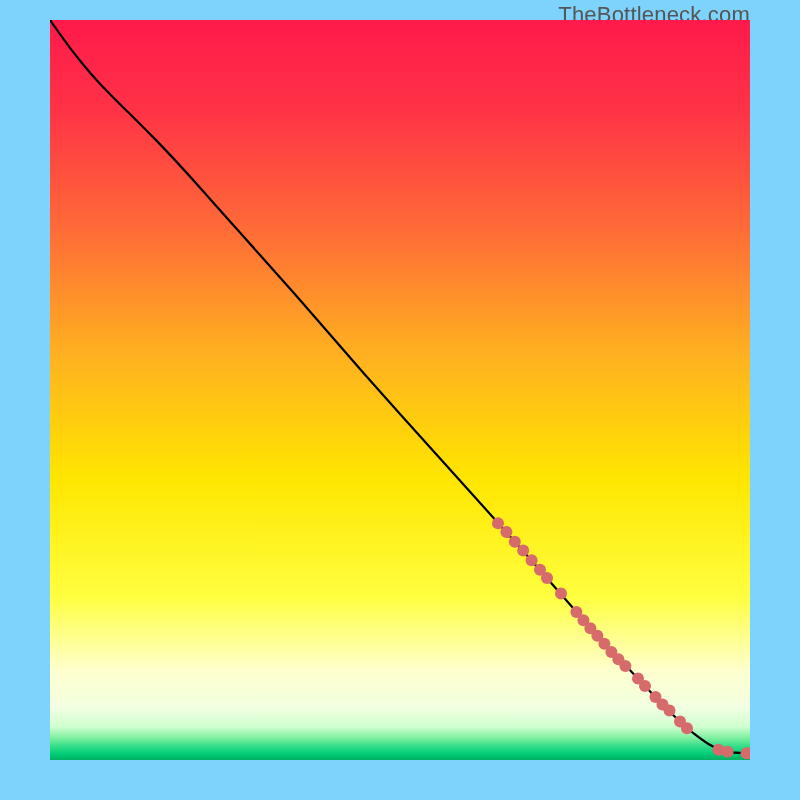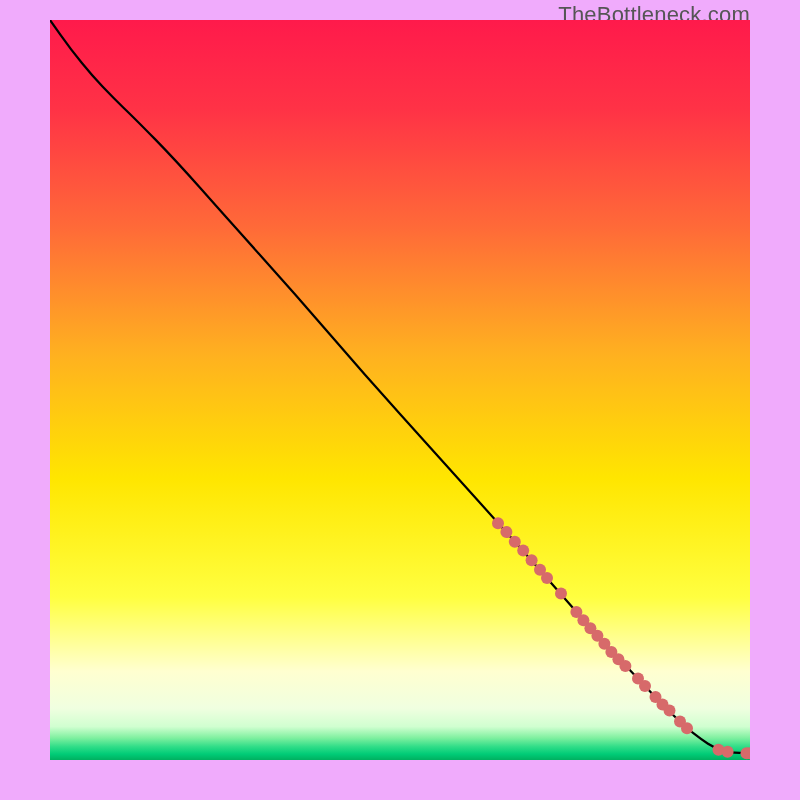--- a/index.html
+++ b/index.html
@@ -8,21 +8,21 @@
     width: 800px;
     height: 800px;
     background: #000;
     overflow: hidden;
     font-family: Arial, Helvetica, sans-serif;
   }
   .frame {
     position: relative;
     width: 800px;
     height: 800px;
-    background: #f0abfc;
+    background: #7dd3fc;
   }
   .plot-area {
     position: absolute;
     left: 50px;
     top: 20px;
     width: 700px;
     height: 740px;
   }
   .watermark {
     position: absolute;

